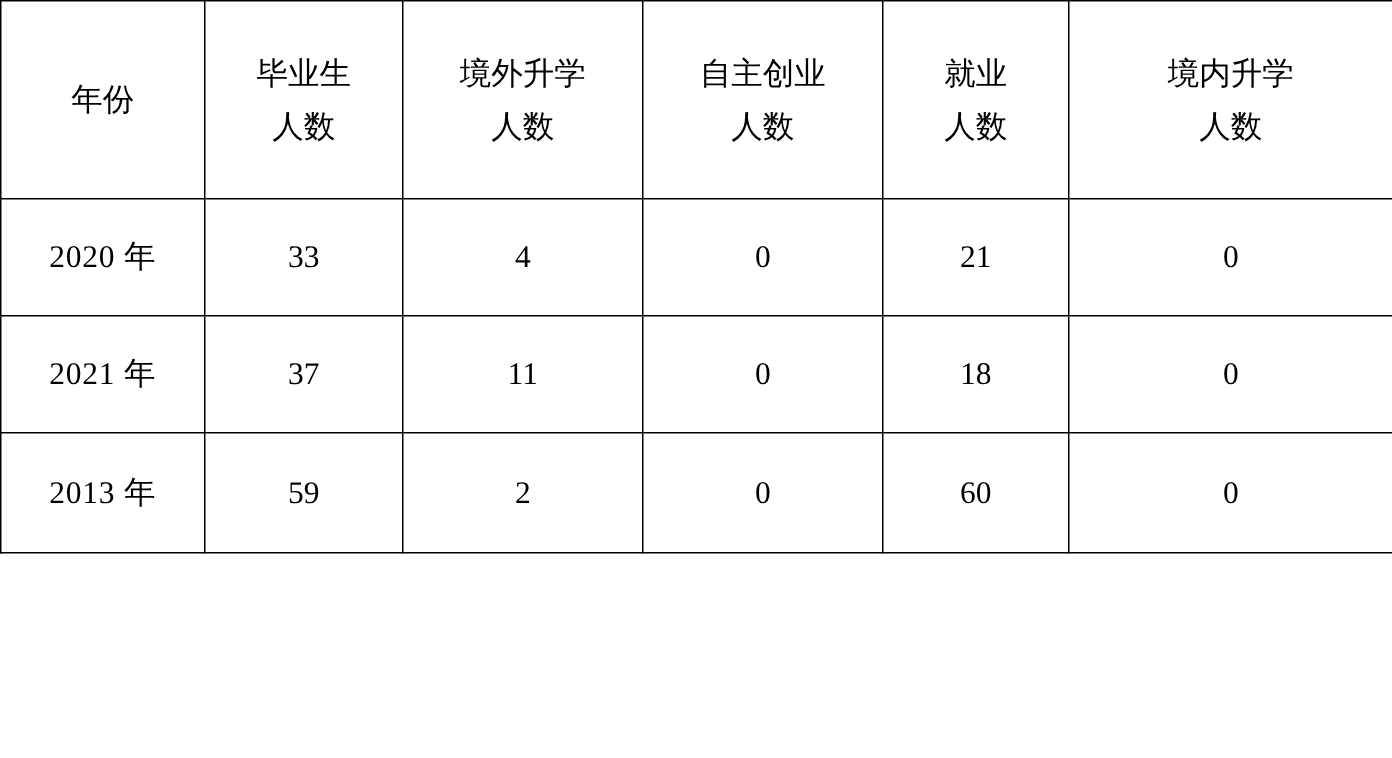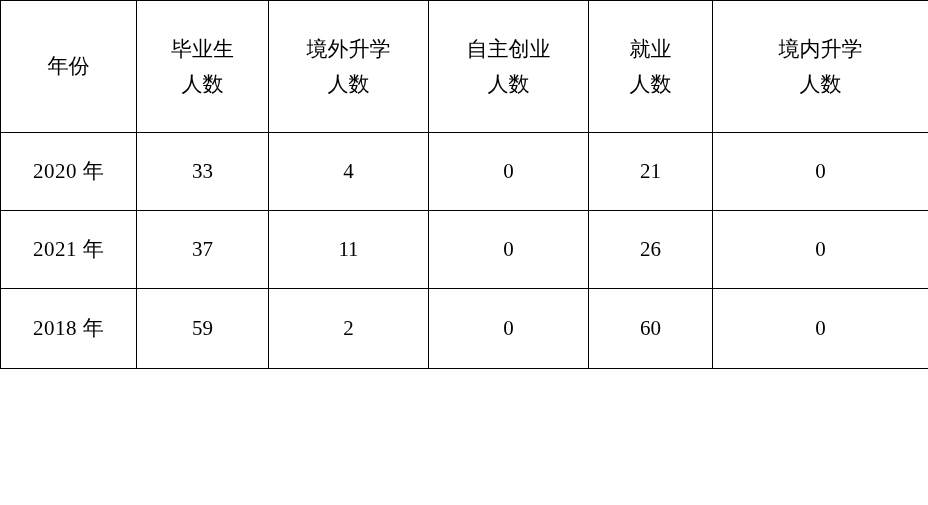--- a/index.html
+++ b/index.html
@@ -104,25 +104,25 @@
         <td>4</td>
         <td>0</td>
         <td>21</td>
         <td>0</td>
       </tr>
       <tr class="r2">
         <td class="year-cell">2021 年</td>
         <td>37</td>
         <td>11</td>
         <td>0</td>
-        <td>26</td>
+        <td>18</td>
         <td>0</td>
       </tr>
       <tr class="r3">
-        <td class="year-cell">2018 年</td>
+        <td class="year-cell">2013 年</td>
         <td>59</td>
         <td>2</td>
         <td>0</td>
         <td>60</td>
         <td>0</td>
       </tr>
     </tbody>
   </table>
 </div>
 

